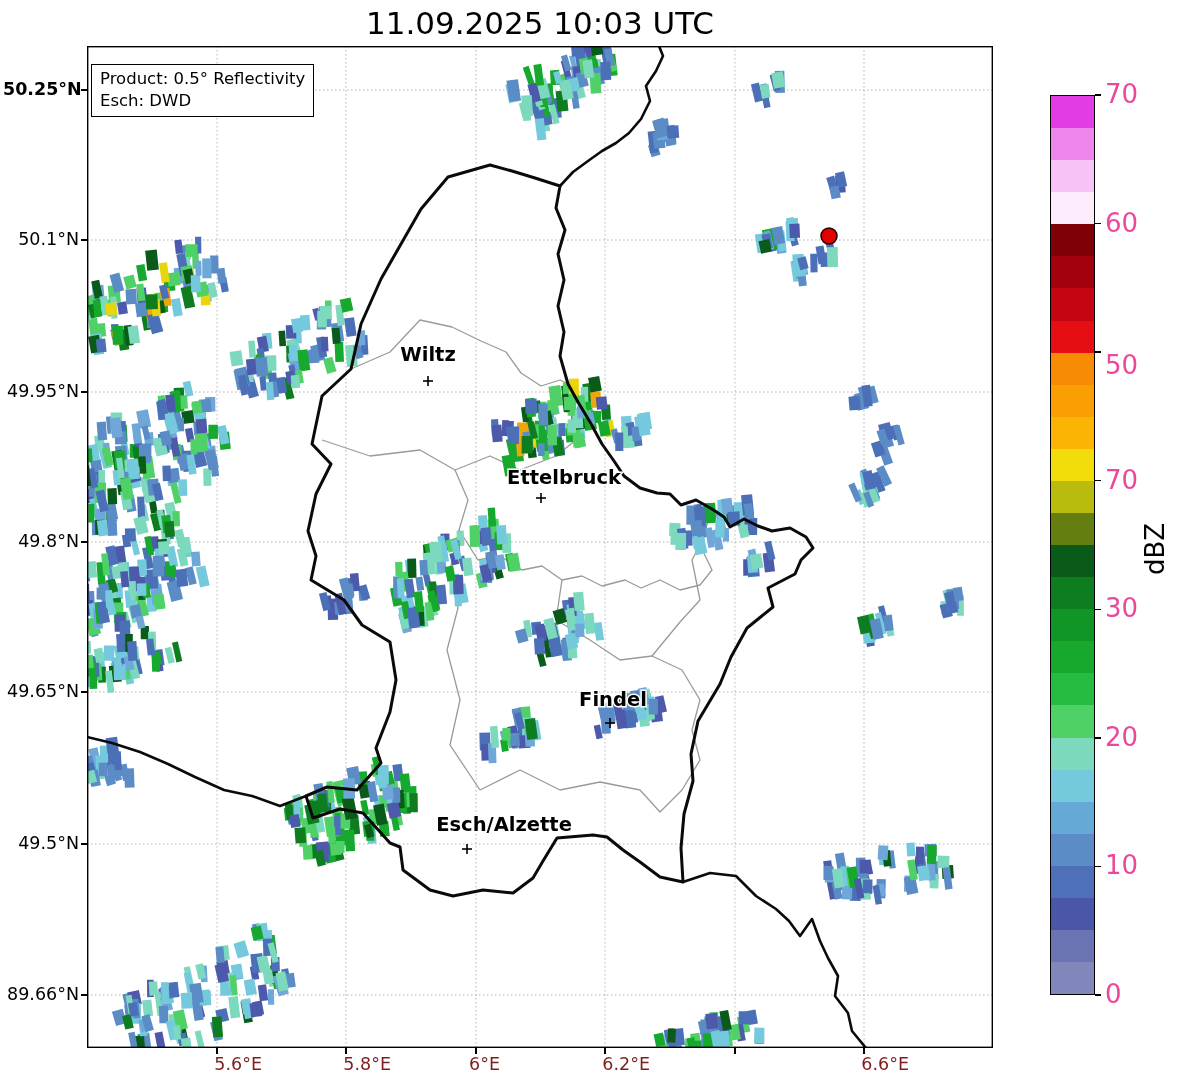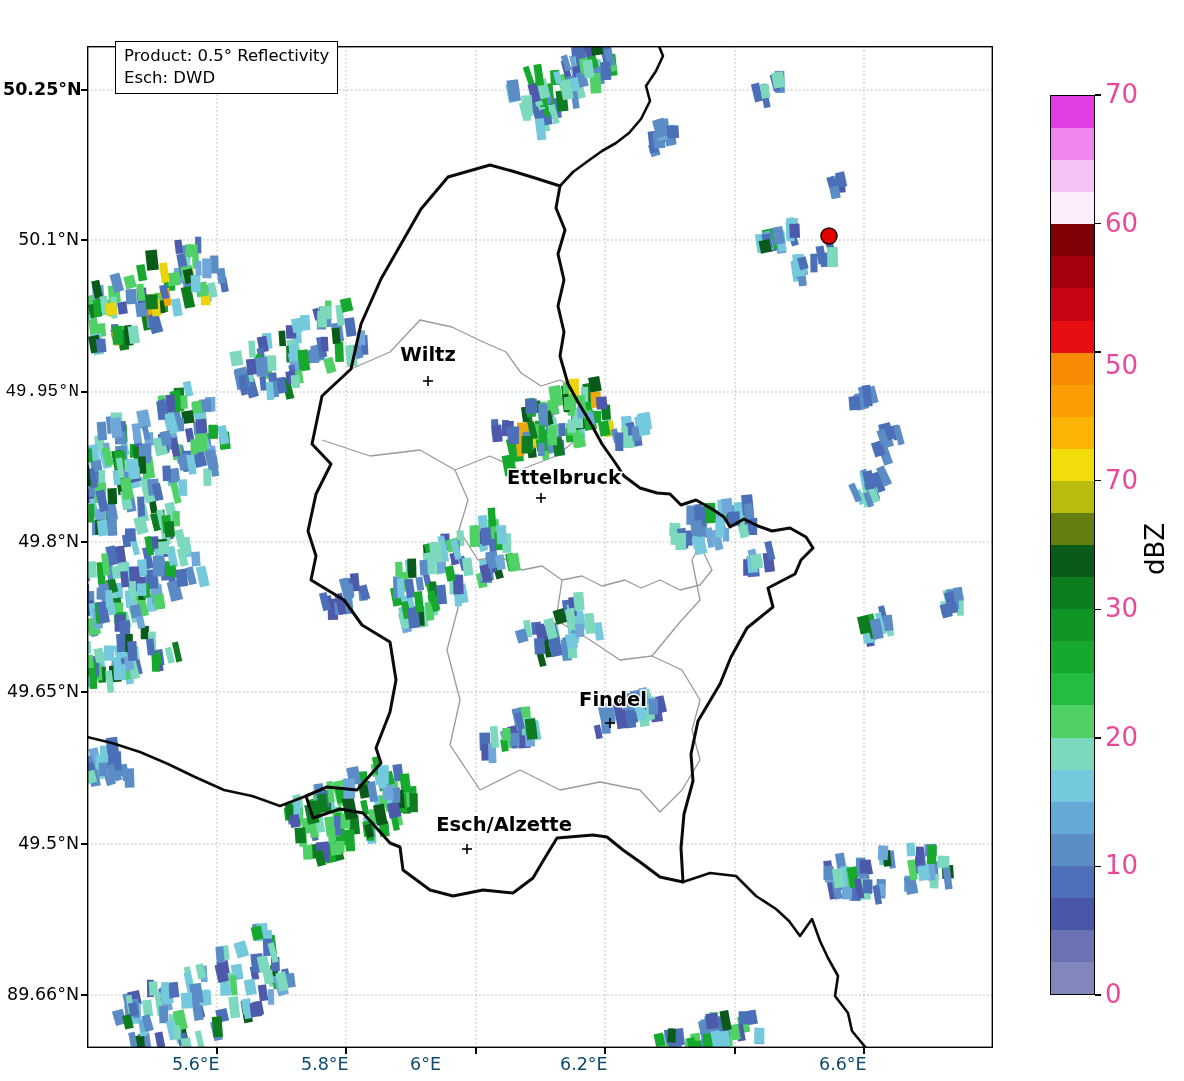--- a/index.html
+++ b/index.html
@@ -1,36 +1,37 @@
 <!DOCTYPE html>
 <html><head>
 <meta charset="utf-8">
 <style>
   html,body{margin:0;padding:0;background:#fff;}
   .figure{position:relative;width:1184px;height:1081px;background:#fff;
           font-family:"DejaVu Sans","Liberation Sans",sans-serif;overflow:hidden;}
   .title{position:absolute;left:87px;top:5px;width:906px;text-align:center;
          font-size:31px;color:#000;}
   #map-svg{position:absolute;left:87px;top:46px;width:906px;height:1002px;display:block;}
-  .infobox{position:absolute;left:91px;top:41px;background:#fff;border:1.4px solid #000;
-           padding:3px 8px 4px 8px;font-size:16.5px;line-height:22px;color:#000;z-index:5;margin-left:24px;}
+  .infobox{position:absolute;left:91px;top:64px;background:#fff;border:1.4px solid #000;
+           padding:3px 8px 4px 8px;font-size:16.5px;line-height:22px;color:#000;z-index:5;}
   .ytick-label{position:absolute;width:76px;text-align:right;font-size:17.5px;color:#000;}
-  .xtick-label{position:absolute;width:90px;text-align:left;font-size:17.5px;color:#0c4a6e;}
+  .xtick-label{position:absolute;width:90px;text-align:right;font-size:17.5px;color:#7f1d1d;}
   .tickmark{position:absolute;background:#000;}
   .cbar{position:absolute;left:1050px;top:95px;width:45px;height:900px;
         border:1.3px solid #000;box-sizing:border-box;display:flex;flex-direction:column;}
   .cbar-seg{flex:1 1 auto;}
   .cbtick-label{position:absolute;font-size:26px;color:#ec4899;}
   .cbar-label{position:absolute;left:1125px;top:532px;width:64px;height:34px;
               font-size:26px;color:#000;text-align:center;transform:rotate(-90deg);}
 </style>
 </head>
 <body>
 
 <div class="figure">
+  <div class="title">11.09.2025 10:03 UTC</div>
 
   <svg id="map-svg" viewBox="87 46 906 1002" xmlns="http://www.w3.org/2000/svg">
       <g stroke="#aaaaaa" stroke-width="0.9" stroke-dasharray="1.5,2.5">
         <line x1="217" y1="46" x2="217" y2="1048"></line>
         <line x1="346" y1="46" x2="346" y2="1048"></line>
         <line x1="476" y1="46" x2="476" y2="1048"></line>
         <line x1="605" y1="46" x2="605" y2="1048"></line>
         <line x1="735" y1="46" x2="735" y2="1048"></line>
         <line x1="864" y1="46" x2="864" y2="1048"></line>
         <line x1="87" y1="90" x2="993" y2="90"></line>
@@ -1265,21 +1266,21 @@
   <div class="infobox">
     <div>Product: 0.5° Reflectivity</div>
     <div>Esch: DWD</div>
   </div>
 
   <div id="yticks">
       <div class="ytick-label" style="left: 3px; top: 79px; font-weight: bold;">50.25°N</div>
       <div class="tickmark" style="left: 81px; top: 89.25px; width: 6px; height: 1.5px;"></div>
       <div class="ytick-label" style="left: 3px; top: 229px;">50.1°N</div>
       <div class="tickmark" style="left: 81px; top: 239.25px; width: 6px; height: 1.5px;"></div>
-      <div class="ytick-label" style="left: 3px; top: 381px; font-family: Liberation Mono, monospace;">49.95°N</div>
+      <div class="ytick-label" style="left: 3px; top: 381px;">49.95°N</div>
       <div class="tickmark" style="left: 81px; top: 391.25px; width: 6px; height: 1.5px;"></div>
       <div class="ytick-label" style="left: 3px; top: 531px;">49.8°N</div>
       <div class="tickmark" style="left: 81px; top: 541.25px; width: 6px; height: 1.5px;"></div>
       <div class="ytick-label" style="left: 3px; top: 681px;">49.65°N</div>
       <div class="tickmark" style="left: 81px; top: 691.25px; width: 6px; height: 1.5px;"></div>
       <div class="ytick-label" style="left: 3px; top: 833px;">49.5°N</div>
       <div class="tickmark" style="left: 81px; top: 843.25px; width: 6px; height: 1.5px;"></div>
       <div class="ytick-label" style="left: 3px; top: 984px;">89.66°N</div>
       <div class="tickmark" style="left: 81px; top: 994.25px; width: 6px; height: 1.5px;"></div>
     </div>

